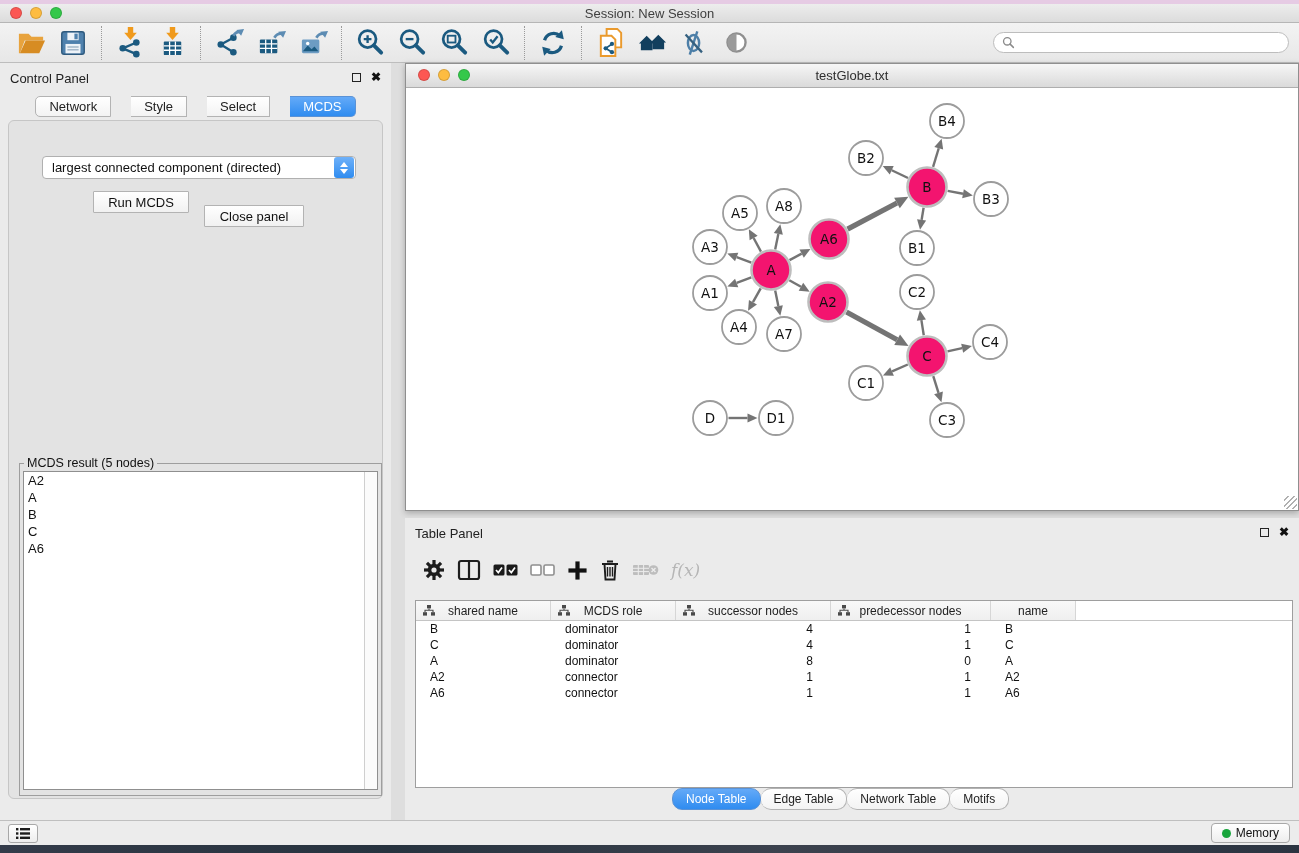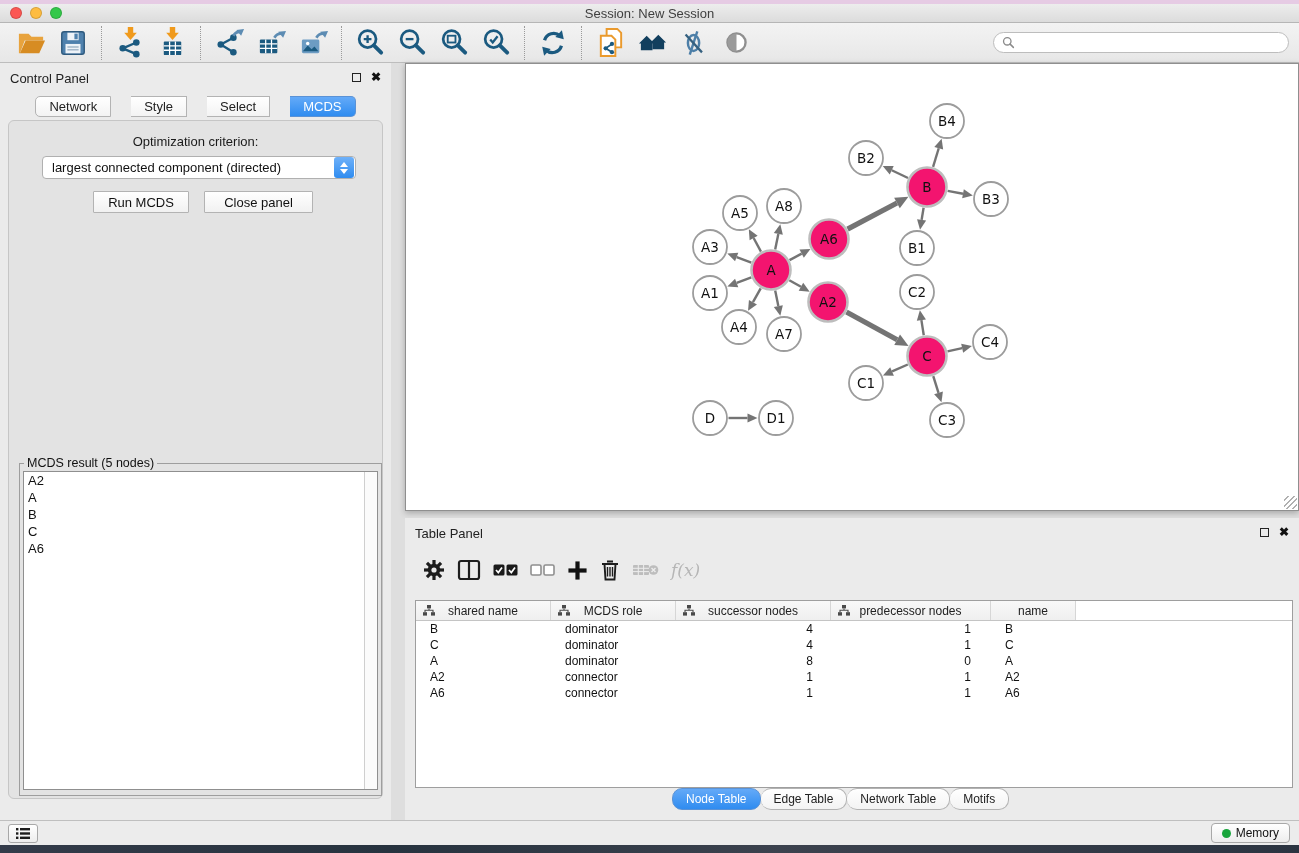--- a/index.html
+++ b/index.html
@@ -42,21 +42,21 @@
   .dropdown{position:absolute;left:33px;top:35px;width:314px;height:23px;background:#fff;
             border:1px solid #b0b0b0;border-radius:4px;display:flex;align-items:center;cursor:pointer;}
   .dropdown .val{flex:1;font-size:13px;padding-left:9px;color:#111;}
   .stepper{width:20px;height:21px;border-radius:3px;background:linear-gradient(#6fb1f9,#2f8cf0);
            margin-right:1px;display:flex;flex-direction:column;align-items:center;justify-content:center;gap:2px;}
   .tri-up{width:0;height:0;border-left:4px solid transparent;border-right:4px solid transparent;border-bottom:5px solid #fff;}
   .tri-down{width:0;height:0;border-left:4px solid transparent;border-right:4px solid transparent;border-top:5px solid #fff;}
   .btn{position:absolute;height:22px;background:linear-gradient(#fff,#f1f1f1);border:1px solid #b3b3b3;
        border-radius:1px;font-size:13px;color:#111;font-family:"Liberation Sans",sans-serif;cursor:pointer;}
   .btn.run{left:84px;top:70px;width:96px;}
-  .btn.closep{left:195px;top:70px;width:109px;}
+  .btn.closep{left:195px;top:84px;width:100px;}
   .result-fieldset{position:absolute;left:10px;top:335px;width:363px;height:340px;
                    border:1px solid #9e9e9e;margin:0;padding:0;}
   .result-fieldset legend{font-size:12.5px;margin-left:4px;padding:0 3px;color:#111;}
   .listbox{position:absolute;left:3px;right:3px;top:1px;bottom:5px;background:#fff;border:1px solid #8f8f8f;overflow:hidden;}
   .scrolltrack{position:absolute;right:0;top:0;bottom:0;width:13px;background:#fbfbfb;border-left:1px solid #cfcfcf;}
   .result-item{font-size:13px;padding:1px 4px;line-height:15px;color:#111;}
   
   .net-window{position:absolute;left:405px;top:63px;width:894px;height:448px;background:#fff;
               border:1px solid #8f8f8f;box-shadow:0 2px 6px rgba(0,0,0,.25);}
   .net-titlebar{position:absolute;left:0;top:0;right:0;height:24px;
@@ -270,21 +270,20 @@
       <span class="float-box"></span>
       <span class="close-x">✖</span>
     </div>
     <div class="ctabs">
         <div class="tab">Network</div>
         <div class="tab">Style</div>
         <div class="tab">Select</div>
         <div class="tab active">MCDS</div>
       </div>
     <div class="cp-inner">
-      <div class="opt-label">Optimization criterion:</div>
       <div class="dropdown">
         <span class="val">largest connected component (directed)</span>
         <span class="stepper">
             <span class="tri-up"></span>
             <span class="tri-down"></span>
           </span>
       </div>
       <button class="btn run">Run MCDS</button>
       <button class="btn closep">Close panel</button>
       <fieldset class="result-fieldset">
@@ -297,20 +296,28 @@
               <div class="result-item">C</div>
               <div class="result-item">A6</div>
             </div>
           <div class="scrolltrack"></div>
         </div>
       </fieldset>
     </div>
   </div>
 
   <div class="net-window">
+    <div class="net-titlebar">
+      <div class="traffic">
+        <span class="tl red"></span>
+        <span class="tl yellow"></span>
+        <span class="tl green"></span>
+      </div>
+      <div class="title">testGlobe.txt</div>
+    </div>
     <div class="net-canvas">
       <svg width="892" height="422" viewBox="0 0 892 422">
           <line x1="345.35035698573034" y1="188.4088817922656" x2="330.6673726622231" y2="193.94508899621096" stroke="#747474" stroke-width="2.4"></line>
           <polygon points="321.3103997982852,197.47312794490887 329.0444747458221,189.6408814787995 332.29027057862413,198.2492965136224" fill="#747474"></polygon>
           <line x1="345.35035698573034" y1="173.5911182077344" x2="330.6673726622231" y2="168.05491100378904" stroke="#747474" stroke-width="2.4"></line>
           <polygon points="321.3103997982852,164.52687205509113 332.29027057862413,163.7507034863776 329.0444747458221,172.3591185212005" fill="#747474"></polygon>
           <line x1="354.7197701091396" y1="199.3116594930951" x2="346.9517405661677" y2="213.14846211651377" stroke="#747474" stroke-width="2.4"></line>
           <polygon points="342.0563929990913,221.86829997036858 342.9406151533945,210.89660223565863 350.9628659789409,215.4003219973689" fill="#747474"></polygon>
           <line x1="354.96678911489033" y1="162.55183804995966" x2="347.61650048693457" y2="149.0367912179119" stroke="#747474" stroke-width="2.4"></line>
           <polygon points="342.8387810178347,140.25195219408317 351.6575264378958,146.839040262126 343.57547453597334,151.23454217369783" fill="#747474"></polygon>

